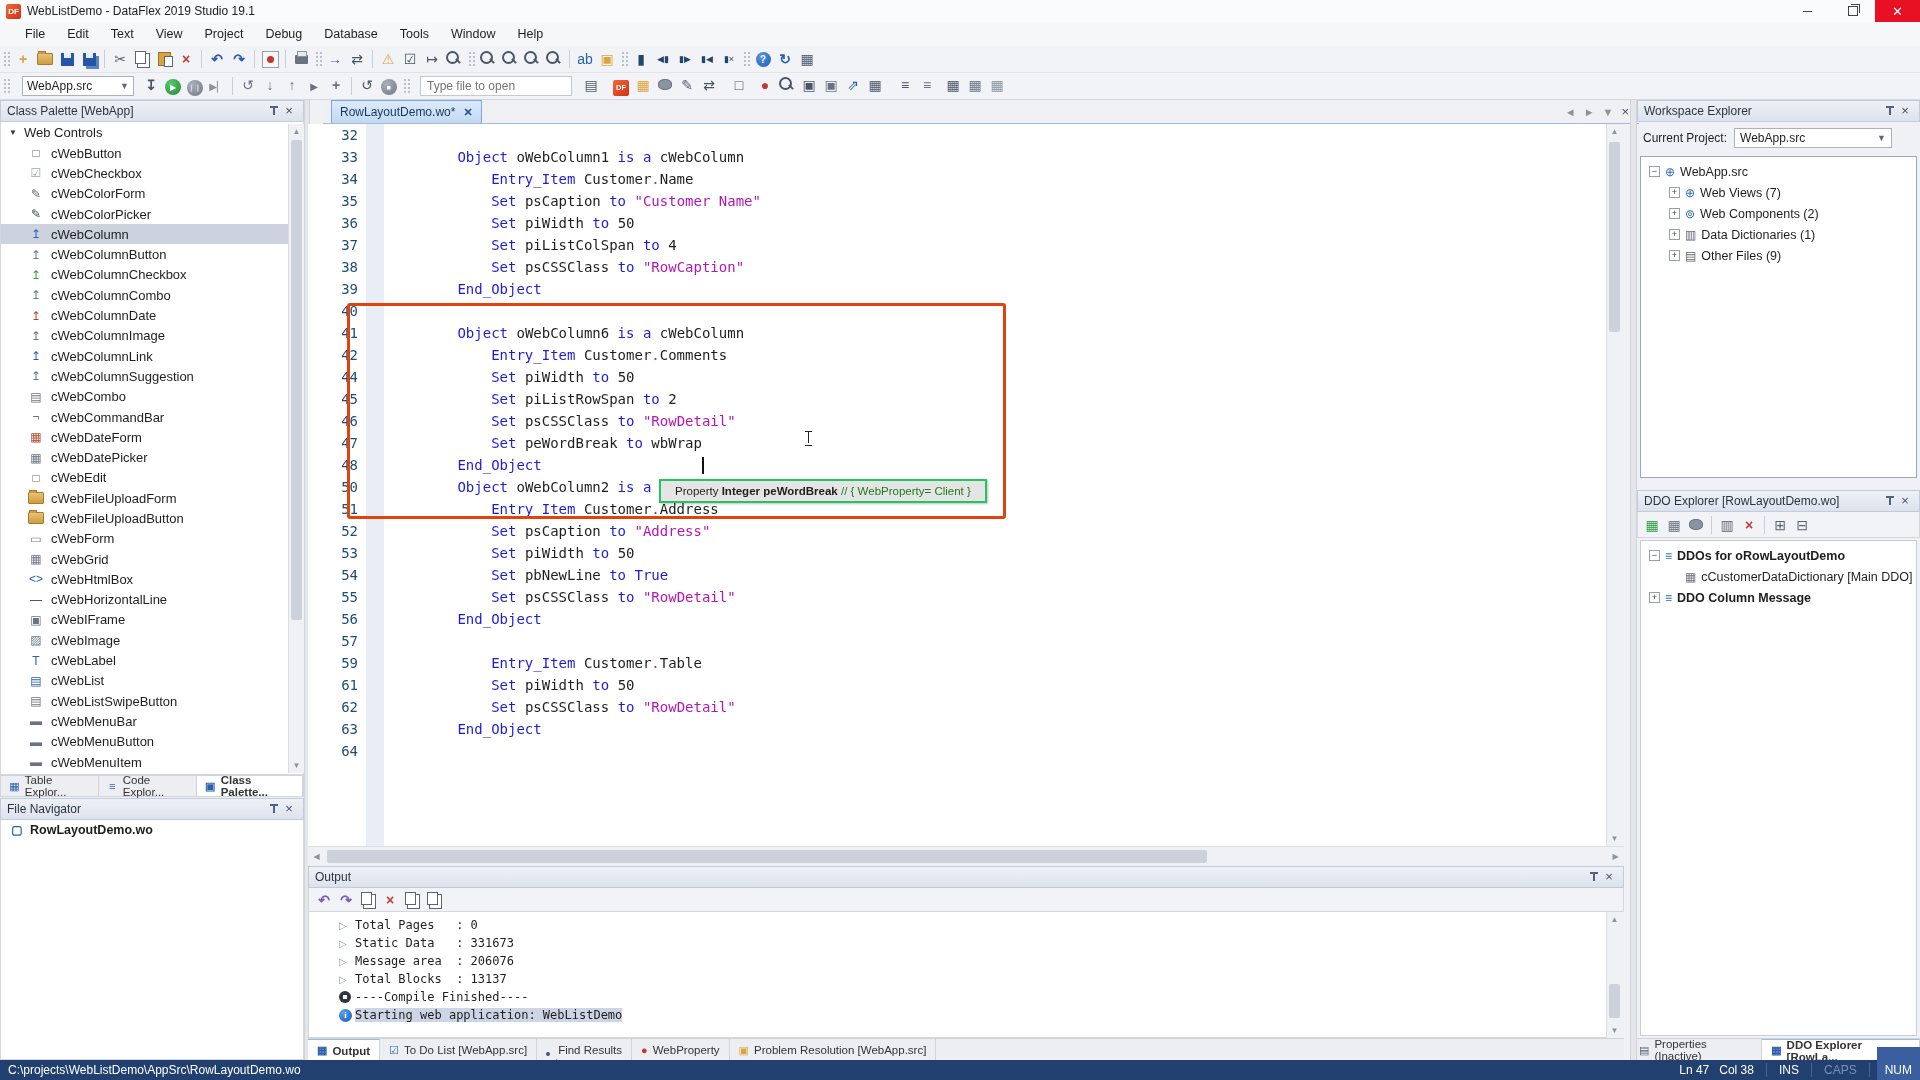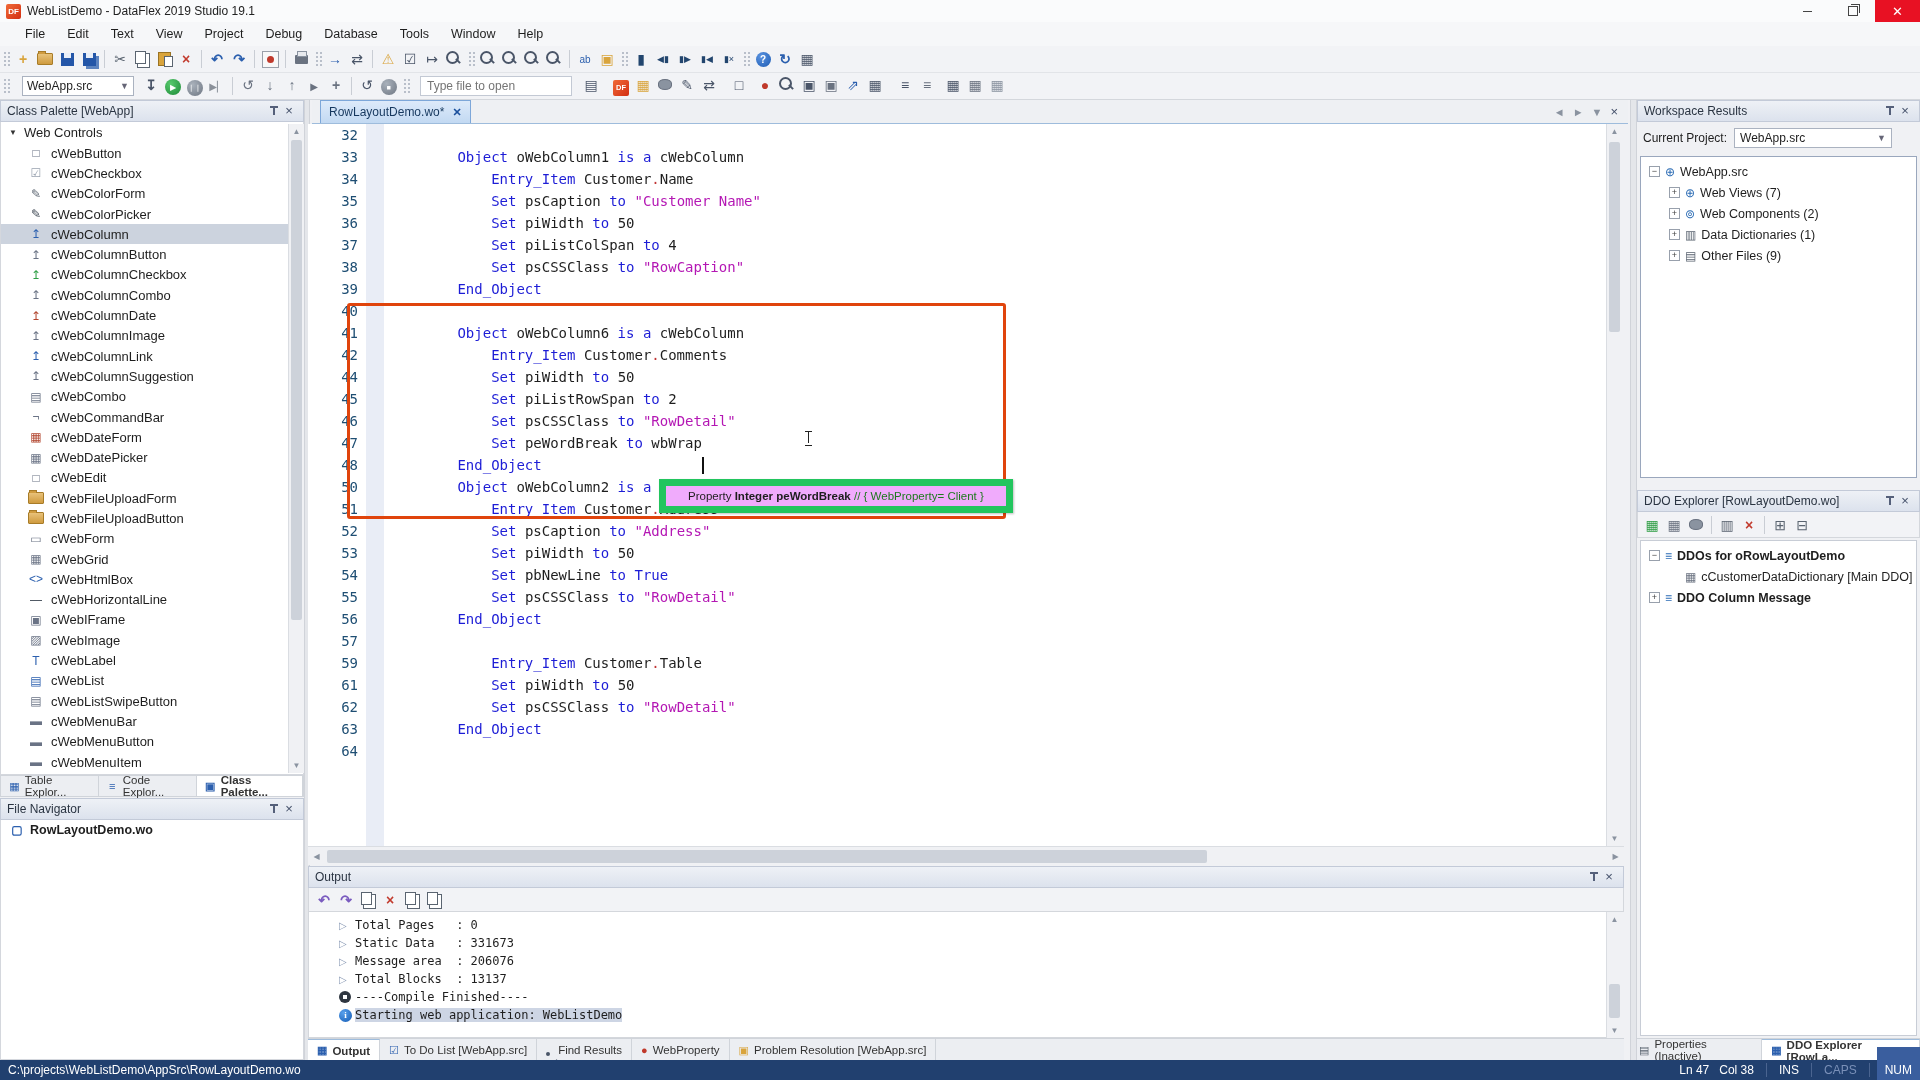--- a/index.html
+++ b/index.html
@@ -70,34 +70,34 @@
   #palette-tabs{left:0;top:775px;width:304px;height:22px;background:#eceef2;border:1px solid #d0d4da;display:flex;box-sizing:border-box}
   .ptab{display:flex;align-items:center;padding:0 7px;font-size:11.5px;color:#333;border-right:1px solid #d0d4da}
   .ptab .p-ico{width:14px;margin-right:4px;font-size:11px}
   .ptab.active{background:#fff;font-weight:bold}
   #filenav-h{left:0;top:798px;width:304px;height:22px}
   #filenav-body{left:0;top:820px;width:304px;height:240px;background:#fff;border:1px solid #d4d7dd;border-top:none;box-sizing:border-box}
   .fn-item{height:20px;display:flex;align-items:center;padding-left:8px;font-size:12.5px;font-weight:bold}
   .fn-item .p-ico{color:#2b5fae;font-size:12px;width:16px;margin-right:5px}
   .vsplit{background:#e4e6ea;border-left:1px solid #d0d3d9;border-right:1px solid #d0d3d9}
   
-  #tabstrip{left:312px;top:100px;width:1316px;height:24px;background:#eef0f3;border-bottom:1px solid #9ebcdc;display:flex;align-items:flex-end;box-sizing:border-box}
+  #tabstrip{left:323px;top:100px;width:1316px;height:24px;background:#eef0f3;border-bottom:1px solid #9ebcdc;display:flex;align-items:flex-end;box-sizing:border-box}
   #etab{height:22px;margin-left:8px;background:linear-gradient(#ddeafa,#c2d9f2);border:1px solid #7da7d9;border-bottom:none;
         display:flex;align-items:center;padding:0 8px;font-size:12px;color:#16385e}
   #etab .x{margin-left:8px;color:#1a4f9c;font-weight:bold;font-size:11px}
   #tabnav{margin-left:auto;display:flex;align-items:center;color:#8a93a0;font-size:11px;gap:8px;padding-right:10px;height:22px}
   #code-region{left:308px;top:124px;width:1298px;height:722px;background:#fff;overflow:hidden}
   #gutter-margin{position:absolute;left:58px;top:0;width:18px;height:722px;background:#e9edf6}
   .cl{height:22px;display:flex;font-family:"DejaVu Sans Mono","Liberation Mono",monospace;font-size:14px;line-height:22px;white-space:pre}
   .ln{width:50px;text-align:right;padding-right:8px;color:#1e4e73;flex:none}
   .ct{padding-left:24px}
   .tk-k{color:#1d1dd6}.tk-i{color:#1e1e1e}.tk-s{color:#b417b4}.tk-n{color:#1e1e1e}.tk-d{color:#c03434}
   #anno-box{position:absolute;left:39px;top:179px;width:653px;height:210px;border:3px solid #e0440c;border-radius:3px;pointer-events:none}
-  #tooltip{position:absolute;left:351px;top:355px;height:20px;background:#f0abfc;border:7px solid #22c55e;box-shadow:1px 1px 2px rgba(0,0,0,.25);
-           display:flex;align-items:center;padding:0 22px;font-size:11.5px;white-space:pre}
+  #tooltip{position:absolute;left:351px;top:355px;height:20px;background:#e5e5e5;border:2px solid #22c55e;box-shadow:1px 1px 2px rgba(0,0,0,.25);
+           display:flex;align-items:center;padding:0 14px;font-size:11.5px;white-space:pre}
   #tooltip .c{color:#1e7a1e}
   #caret{position:absolute;left:394px;top:333px;width:1.6px;height:17px;background:#111}
   #mouse-ibeam{position:absolute;left:496px;top:306px;width:9px;height:15px}
   #mouse-ibeam:before{content:'';position:absolute;left:4px;top:2px;width:1.4px;height:11px;background:#222}
   #mouse-ibeam:after{content:'';position:absolute;left:1px;top:1px;width:7px;height:13px;
      border-top:1.4px solid #222;border-bottom:1.4px solid #222}
   .scrollbar{background:#f0f1f4}
   #ed-vscroll{left:1606px;top:124px;width:18px;height:722px;border-left:1px solid #dadde2}
   #ed-hscroll{left:308px;top:846px;width:1316px;height:18px;border-top:1px solid #dadde2;display:flex;align-items:center}
   .sb-arrow2{width:17px;height:17px;display:flex;align-items:center;justify-content:center;color:#8a93a0;font-size:8px;flex:none}
@@ -223,21 +223,21 @@
     <span class="tbi">
       <span class="findi"></span>
     </span>
     <span class="tbi">
       <span class="findi"></span>
     </span>
     <span class="tbi">
       <span class="findi"></span>
     </span>
     <span class="tsep"></span>
-    <span class="tbi" style="color: rgb(43, 95, 174); font-size: 10px;">ab</span>
+    <span class="tbi" style="color: rgb(43, 95, 174); font-size: 14px;">ab</span>
     <span class="tbi" style="color: rgb(217, 164, 60);">▣</span>
     <span class="grip"></span>
     <span class="tbi" style="color: rgb(34, 69, 110);">▮</span>
     <span class="tbi" style="color: rgb(34, 69, 110); font-size: 9px;">◀▮</span>
     <span class="tbi" style="color: rgb(34, 69, 110); font-size: 9px;">▮▶</span>
     <span class="tbi" style="color: rgb(34, 69, 110); font-size: 9px;">▮◀</span>
     <span class="tbi" style="color: rgb(34, 69, 110); font-size: 9px;">▮×</span>
     <span class="grip"></span>
     <span class="tbi">
       <span class="helpi">?</span>
@@ -584,21 +584,21 @@
     </div>
     <div class="btab active">
       <span class="ic" style="color: rgb(43, 95, 174);">▦</span>
       <span>DDO Explorer [RowLa...</span>
     </div>
   </div>
 
 <div class="abs vsplit" style="left:1630px;top:100px;width:5px;height:960px"></div>
 
 <div class="abs panel-h" id="we-h">
-  <span>Workspace Results</span>
+  <span>Workspace Explorer</span>
   <span class="sp"></span>
   <span class="hbtn">
       <span class="pin"></span>
     </span>
   <span class="hbtn xg">×</span>
 </div>
 <div class="abs" id="we-proj">
   <span>Current Project:</span>
   <div id="we-combo">
     <span>WebApp.src</span>

